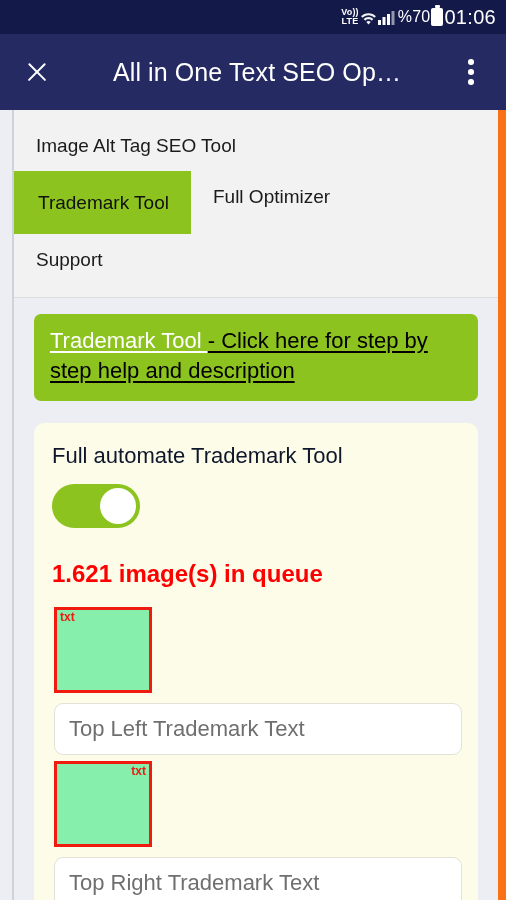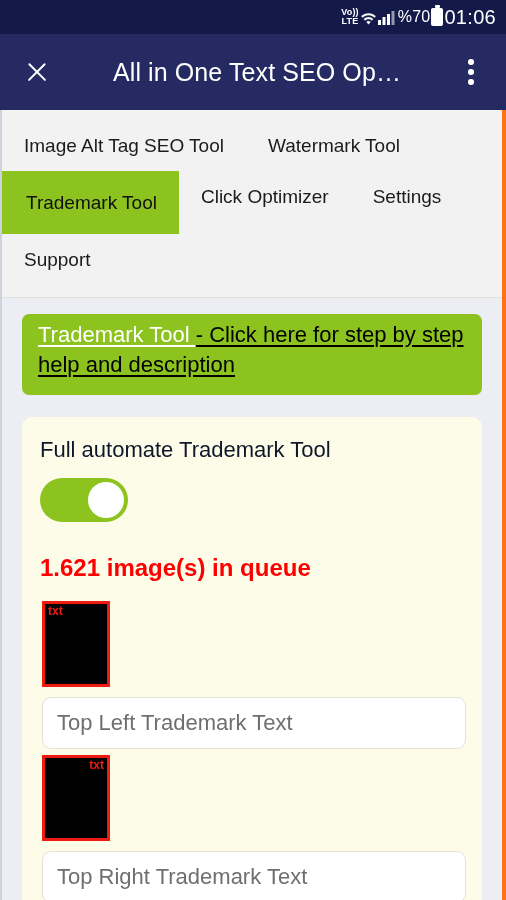--- a/index.html
+++ b/index.html
@@ -141,23 +141,24 @@
     border-radius: 50%;
     background: #ffffff;
   }
 
   
   .webview {
     position: relative;
     height: 790px;
     background: #eceef3;
     border-left: 2px solid #cfd2da;
-    border-right: 4px solid #f97316;
+    border-right: 8px solid #f97316;
     box-sizing: border-box;
     overflow: hidden;
+    margin-left: 12px;
   }
 
   
   .nav {
     background: #f2f2f2;
     padding: 10px 0 12px 0;
     border-bottom: 1px solid #dedede;
   }
   .nav-row {
     display: flex;
@@ -177,21 +178,21 @@
     color: #111111;
   }
 
   
   .banner-wrap {
     padding: 16px 20px 0 20px;
   }
   .banner {
     background: #8dc31f;
     border-radius: 7px;
-    padding: 6px 16px 16px 16px;
+    padding: 12px 16px 16px 16px;
     font-size: 22px;
     line-height: 1.35;
     color: #000000;
     cursor: pointer;
   }
   .banner .b-title {
     color: #ffffff;
     text-decoration: underline;
     text-underline-offset: 3px;
   }
@@ -241,24 +242,24 @@
   .queue {
     color: #fe0000;
     font-size: 24px;
     margin: 32px 0 18px 0;
     line-height: 1.2;
     font-weight: bold;
   }
 
   
   .posbox {
-    width: 68px;
+    width: 98px;
     height: 86px;
     border: 3px solid #ef1b11;
-    background: #000000;
+    background: #86efac;
     box-sizing: border-box;
     position: relative;
     margin: 6px 0 10px 2px;
     cursor: pointer;
   }
   .posbox .txt {
     position: absolute;
     top: 1px;
     font-size: 12px;
     font-weight: bold;
@@ -323,26 +324,24 @@
       <i></i>
       <i></i>
     </div>
   </div>
 
   <div class="webview">
 
     <div class="nav">
       <div class="nav-row">
         <div class="nav-item">Image Alt Tag SEO Tool</div>
-        <div class="nav-item">Watermark Tool</div>
       </div>
       <div class="nav-row">
         <div class="nav-item active">Trademark Tool</div>
-        <div class="nav-item">Click Optimizer</div>
-        <div class="nav-item">Settings</div>
+        <div class="nav-item">Full Optimizer</div>
       </div>
       <div class="nav-row">
         <div class="nav-item">Support</div>
       </div>
     </div>
 
     <div class="banner-wrap">
       <div class="banner"><span class="b-title">Trademark Tool </span><span class="b-rest"> - Click here for step by step help and description</span></div>
     </div>
 

